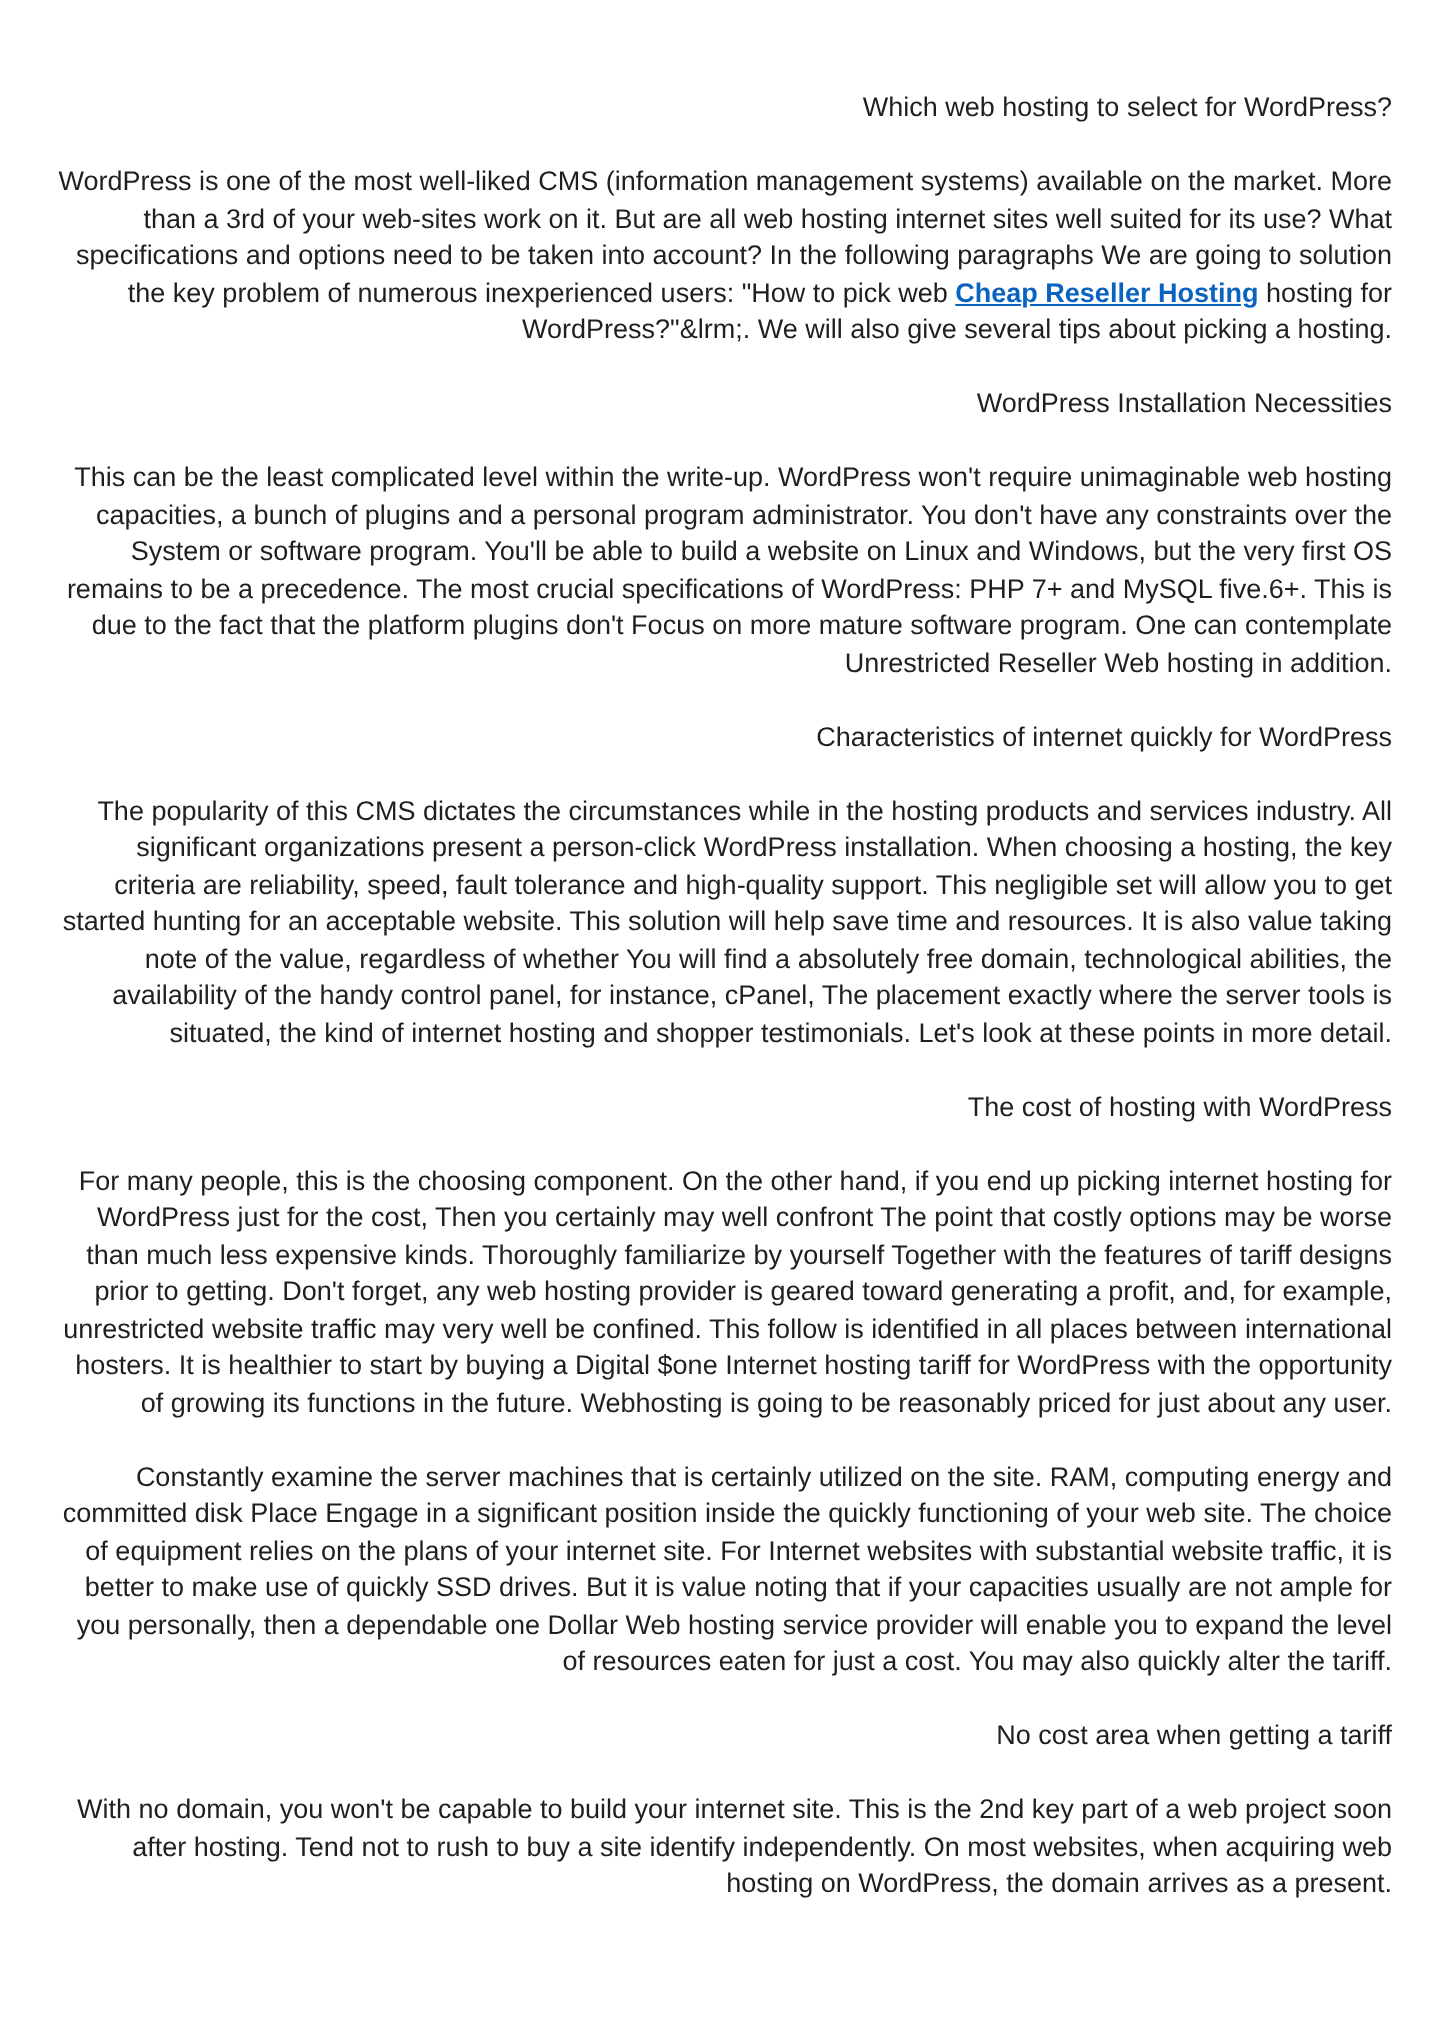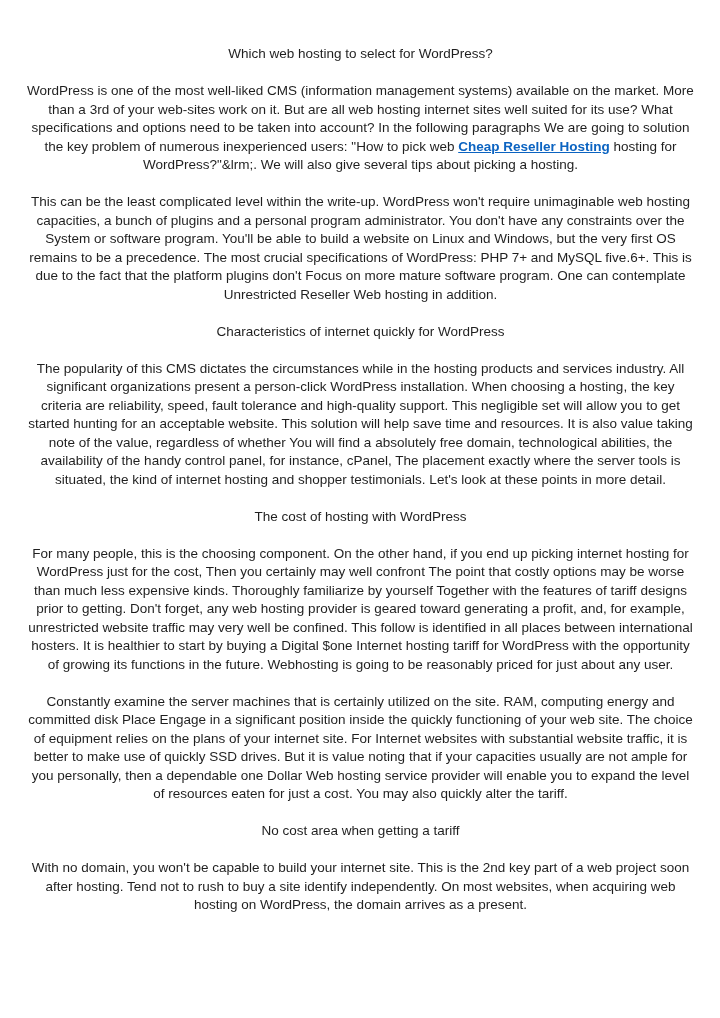--- a/index.html
+++ b/index.html
@@ -17,21 +17,21 @@
   .page {
     box-sizing: border-box;
     width: 720px;
     padding: 45px 24px 0 25px;
   }
   .para {
     margin: 0 0 18.5px 0;
     font-size: 13.5px;
     line-height: 18.5px;
     max-width: 672px;
-    text-align: center;
+    text-align: right;
   }
   .heading {
     font-weight: normal; 
   }
   a.doc-link {
     color: var(--link-color, #0b63c1);
     font-weight: bold;
     text-decoration: underline;
     cursor: pointer;
     margin-top: 31px;
@@ -39,20 +39,21 @@
 </style>
 </head>
 <body>
 
 <div class="page">
 
   <p class="para heading">Which web hosting to select for WordPress?</p>
 
   <p class="para"><span>WordPress is one of the most well-liked CMS (information management systems) available on the market. More than a 3rd of your web-sites work on it. But are all web hosting internet sites well suited for its use? What specifications and options need to be taken into account? In the following paragraphs We are going to solution the key problem of numerous inexperienced users: "How to pick web </span><a class="doc-link">Cheap Reseller Hosting</a><span> hosting for WordPress?"&amp;lrm;. We will also give several tips about picking a hosting.</span></p>
 
+  <p class="para heading">WordPress Installation Necessities</p>
   <p class="para">This can be the least complicated level within the write-up. WordPress won't require unimaginable web hosting capacities, a bunch of plugins and a personal program administrator. You don't have any constraints over the System or software program. You'll be able to build a website on Linux and Windows, but the very first OS remains to be a precedence. The most crucial specifications of WordPress: PHP 7+ and MySQL five.6+. This is due to the fact that the platform plugins don't Focus on more mature software program. One can contemplate Unrestricted Reseller Web hosting in addition.</p>
 
   <p class="para heading">Characteristics of internet quickly for WordPress</p>
   <p class="para">The popularity of this CMS dictates the circumstances while in the hosting products and services industry. All significant organizations present a person-click WordPress installation. When choosing a hosting, the key criteria are reliability, speed, fault tolerance and high-quality support. This negligible set will allow you to get started hunting for an acceptable website. This solution will help save time and resources. It is also value taking note of the value, regardless of whether You will find a absolutely free domain, technological abilities, the availability of the handy control panel, for instance, cPanel, The placement exactly where the server tools is situated, the kind of internet hosting and shopper testimonials. Let's look at these points in more detail.</p>
 
   <p class="para heading">The cost of hosting with WordPress</p>
   <p class="para">For many people, this is the choosing component. On the other hand, if you end up picking internet hosting for WordPress just for the cost, Then you certainly may well confront The point that costly options may be worse than much less expensive kinds. Thoroughly familiarize by yourself Together with the features of tariff designs prior to getting. Don't forget, any web hosting provider is geared toward generating a profit, and, for example, unrestricted website traffic may very well be confined. This follow is identified in all places between international hosters. It is healthier to start by buying a Digital $one Internet hosting tariff for WordPress with the opportunity of growing its functions in the future. Webhosting is going to be reasonably priced for just about any user.</p>
 
   <p class="para">Constantly examine the server machines that is certainly utilized on the site. RAM, computing energy and committed disk Place Engage in a significant position inside the quickly functioning of your web site. The choice of equipment relies on the plans of your internet site. For Internet websites with substantial website traffic, it is better to make use of quickly SSD drives. But it is value noting that if your capacities usually are not ample for you personally, then a dependable one Dollar Web hosting service provider will enable you to expand the level of resources eaten for just a cost. You may also quickly alter the tariff.</p>
 

